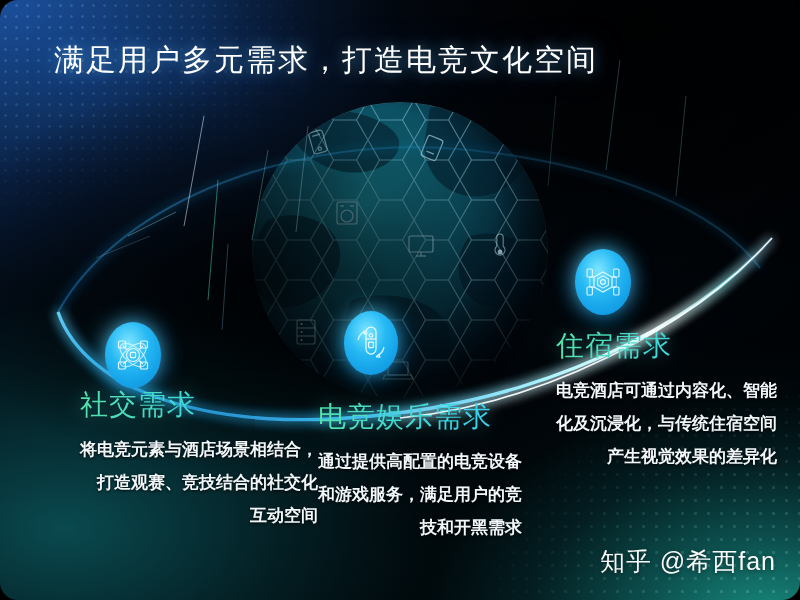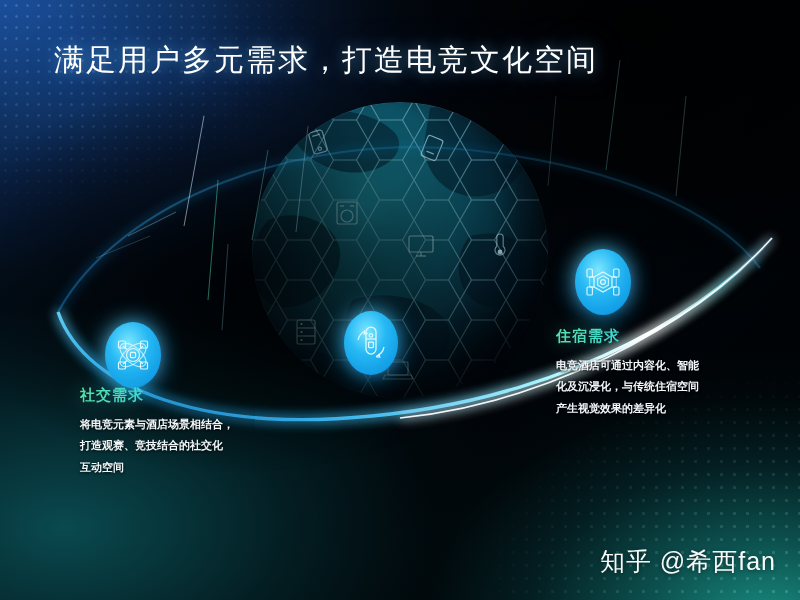--- a/index.html
+++ b/index.html
@@ -13,20 +13,21 @@
     overflow: hidden;
     font-family: "Liberation Sans", "DejaVu Sans", sans-serif;
   }
 
   #slide {
     position: relative;
     width: 800px;
     height: 600px;
     overflow: hidden;
     background: #02060a;
+    border-radius: 18px;
   }
 
   
   .bg-base {
     position: absolute;
     inset: 0;
     background:
       radial-gradient(120% 95% at 0% 0%,   #1b4f9c 0%, #123a72 16%, #0a2042 32%, #04101f 50%, #01070d 68%, #000306 100%),
       #01060a;
   }
@@ -86,39 +87,40 @@
     letter-spacing: 2px;
     color: #ffffff;
     font-weight: 400;
     text-shadow: 0 0 14px rgba(120,200,255,0.55), 0 0 34px rgba(60,150,255,0.35);
     white-space: nowrap;
   }
 
   
   .card { position: absolute; }
   .card-head {
-    font-size: 15px;
-    font-weight: 700;
+    font-size: 28px;
+    font-weight: 400;
     letter-spacing: 1px;
     background: linear-gradient(100deg, #57e2a8 0%, #41d8d2 42%, #36cdfb 100%);
     -webkit-background-clip: text;
     background-clip: text;
     color: transparent;
     -webkit-text-fill-color: transparent;
     white-space: nowrap;
     filter: drop-shadow(0 0 9px rgba(60,220,220,0.45));
   }
   .card-body {
     margin-top: 9px;
-    font-size: 11px;
+    font-size: 17px;
     line-height: 1.95;
     color: #f2f7fa;
     font-weight: 700;
     white-space: pre-line;
     text-shadow: 0 1px 3px rgba(0,0,0,0.9);
+    text-align: right;
   }
   #card-social { left: 80px; top: 386px; }
   #card-gaming { left: 318px; top: 398px; }
   #card-stay   { left: 556px; top: 327px; }
 
   
   .watermark {
     position: absolute;
     right: 24px;
     bottom: 22px;
@@ -354,20 +356,26 @@
 
   <div class="title">满足用户多元需求，打造电竞文化空间</div>
 
   <div id="card-social" class="card">
     <div class="card-head">社交需求</div>
     <div class="card-body">将电竞元素与酒店场景相结合，
 打造观赛、竞技结合的社交化
 互动空间</div>
   </div>
 
+  <div id="card-gaming" class="card">
+    <div class="card-head">电竞娱乐需求</div>
+    <div class="card-body">通过提供高配置的电竞设备
+和游戏服务，满足用户的竞
+技和开黑需求</div>
+  </div>
 
   <div id="card-stay" class="card">
     <div class="card-head">住宿需求</div>
     <div class="card-body">电竞酒店可通过内容化、智能
 化及沉浸化，与传统住宿空间
 产生视觉效果的差异化</div>
   </div>
 
   <div class="watermark">知乎 @希西fan</div>
 </div>

